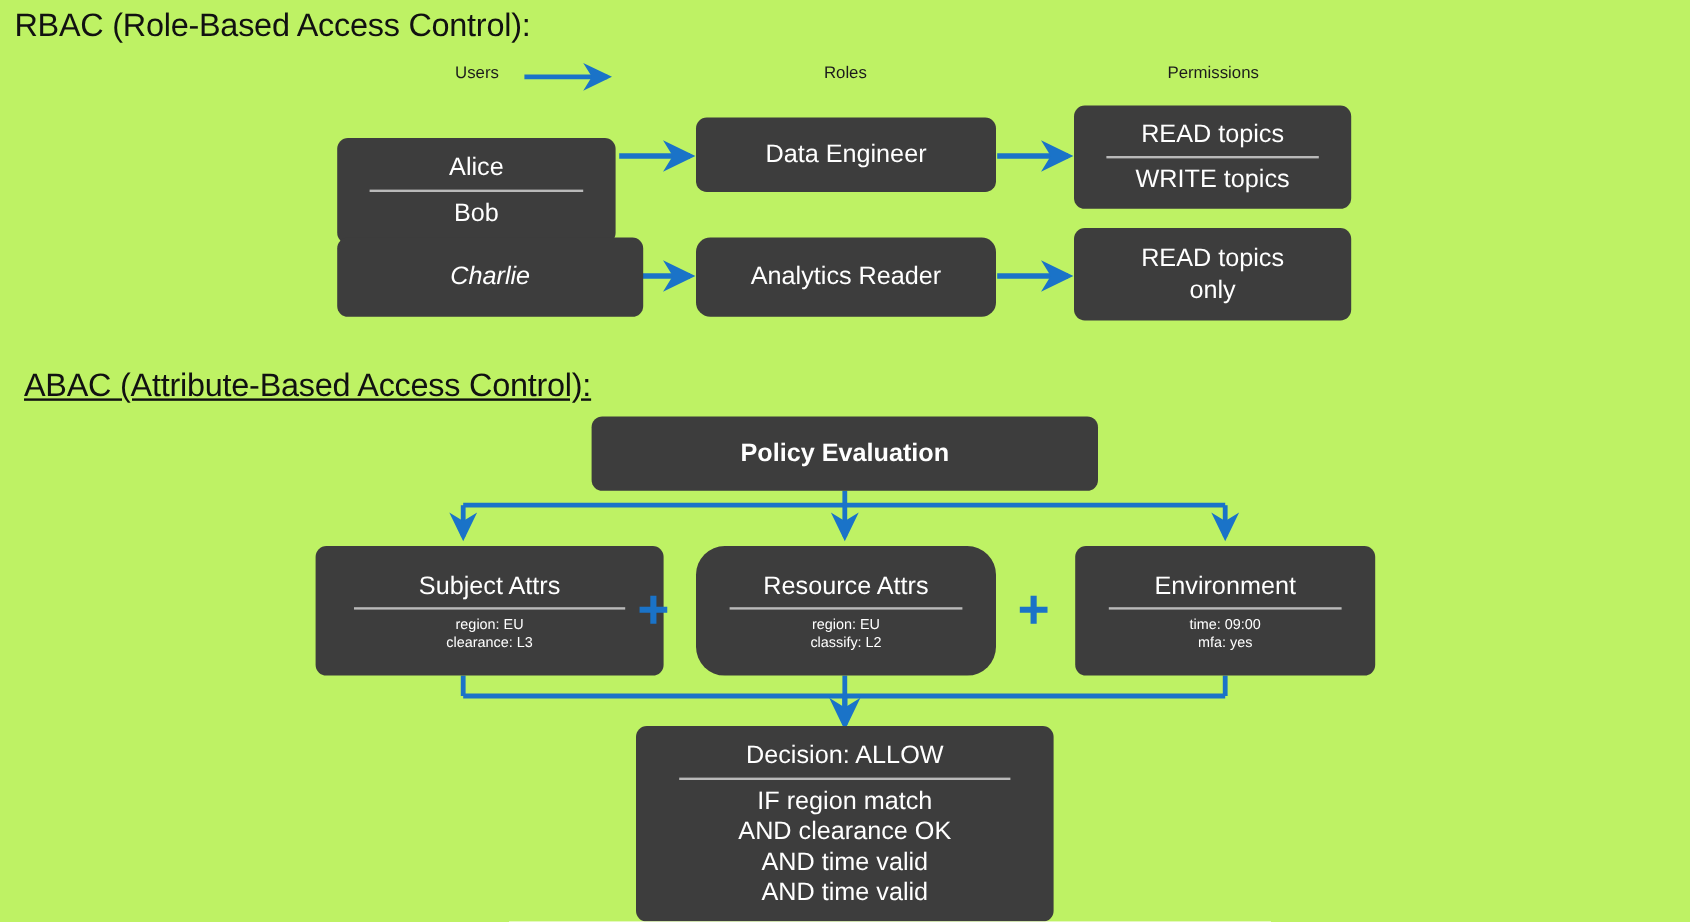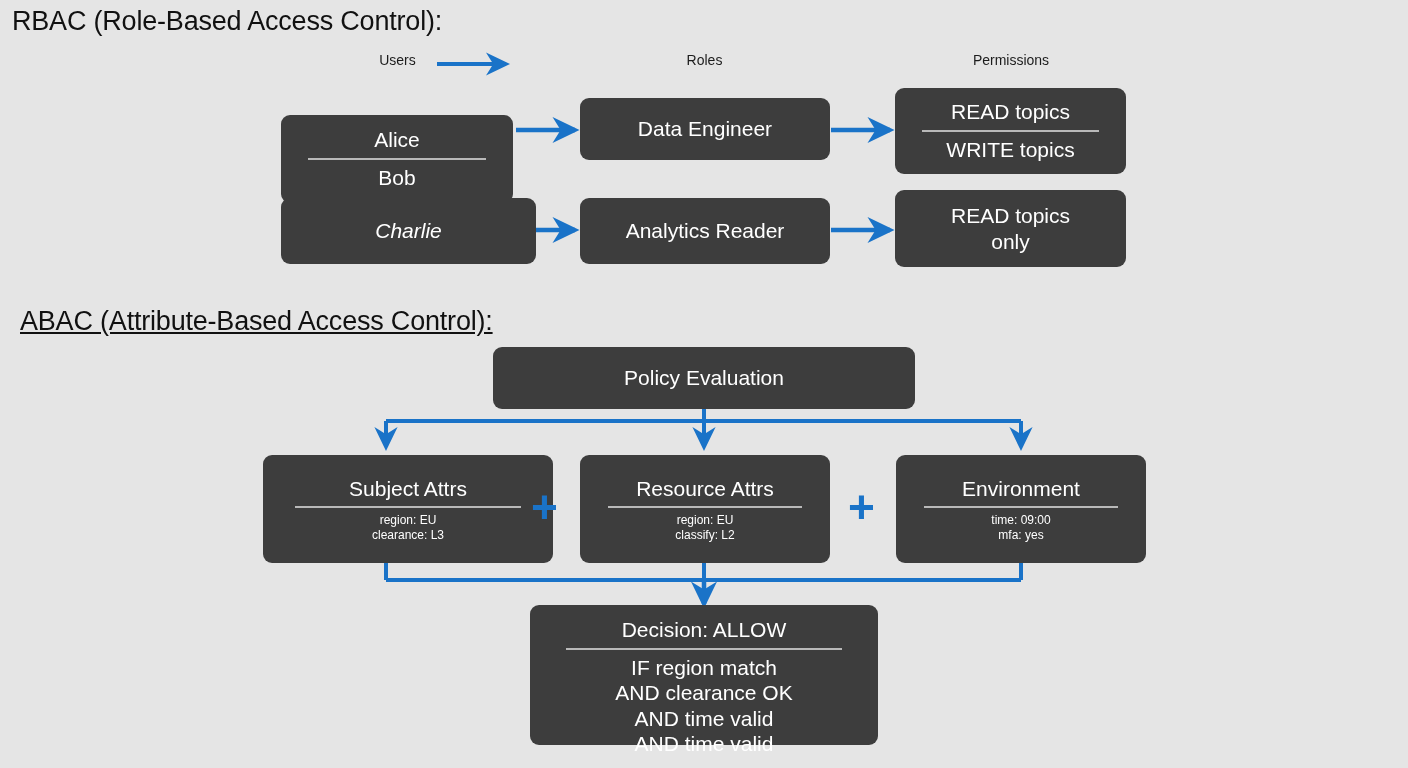--- a/index.html
+++ b/index.html
@@ -9,21 +9,21 @@
     background: #ffffff;
   }
   body {
     font-family: "Liberation Sans", sans-serif;
     -webkit-font-smoothing: antialiased;
   }
   #stage {
     position: relative;
     width: 1408px;
     height: 768px;
-    background: #e5e5e5;
+    background: #bef264;
     overflow: hidden;
   }
 
   
   .section-title {
     position: absolute;
     font-size: 27px;
     color: #111111;
     white-space: nowrap;
     letter-spacing: -0.2px;
@@ -147,69 +147,69 @@
   <div class="node" style="left:895px; top:88px; width:231px; height:86px;">
     <div class="line">READ topics</div>
     <div class="divider"></div>
     <div class="line">WRITE topics</div>
   </div>
 
   <div class="node" style="left:281px; top:198px; width:255px; height:66px;font-style:italic;">
     <div class="line">Charlie</div>
   </div>
 
-  <div class="node" style="left:580px; top:198px; width:250px; height:66px;">
+  <div class="node" style="left:580px; top:198px; width:250px; height:66px;border-radius:12px;">
     <div class="line">Analytics Reader</div>
   </div>
 
   <div class="node" style="left:895px; top:190px; width:231px; height:77px;">
     <div class="stack">
       <div class="line">READ topics</div>
       <div class="line">only</div>
     </div>
   </div>
 
   <div class="section-title" style="left:20px; top:306px;text-decoration:underline;">ABAC (Attribute-Based Access Control):</div>
 
-  <div class="node" style="left:493px; top:347px; width:422px; height:62px;">
+  <div class="node" style="left:493px; top:347px; width:422px; height:62px;font-weight:bold;">
     <div class="line">Policy Evaluation</div>
   </div>
 
   <div class="node" style="left:263px; top:455px; width:290px; height:108px;">
     <div class="line">Subject Attrs</div>
     <div class="divider"></div>
     <div class="stack">
       <div class="line small">region: EU</div>
       <div class="line small">clearance: L3</div>
     </div>
   </div>
 
   <div class="plus" style="left:531px; top:484px;">+</div>
 
-  <div class="node" style="left:580px; top:455px; width:250px; height:108px;">
+  <div class="node" style="left:580px; top:455px; width:250px; height:108px;border-radius:24px;">
     <div class="line">Resource Attrs</div>
     <div class="divider"></div>
     <div class="stack">
       <div class="line small">region: EU</div>
       <div class="line small">classify: L2</div>
     </div>
   </div>
 
   <div class="plus" style="left:848px; top:484px;">+</div>
 
   <div class="node" style="left:896px; top:455px; width:250px; height:108px;text-align:right;">
     <div class="line">Environment</div>
     <div class="divider"></div>
     <div class="stack">
       <div class="line small">time: 09:00</div>
       <div class="line small">mfa: yes</div>
     </div>
   </div>
 
-  <div class="node" style="left:530px; top:605px; width:348px; height:140px; justify-content:flex-start; padding-top:12px;">
+  <div class="node" style="left:530px; top:605px; width:348px; height:163px; justify-content:flex-start; padding-top:12px;">
     <div class="line">Decision: ALLOW</div>
     <div class="divider"></div>
     <div class="stack">
       <div class="line">IF region match</div>
       <div class="line">AND clearance OK</div>
       <div class="line">AND time valid</div>
       <div class="line">AND time valid</div>
     </div>
   </div>
 

